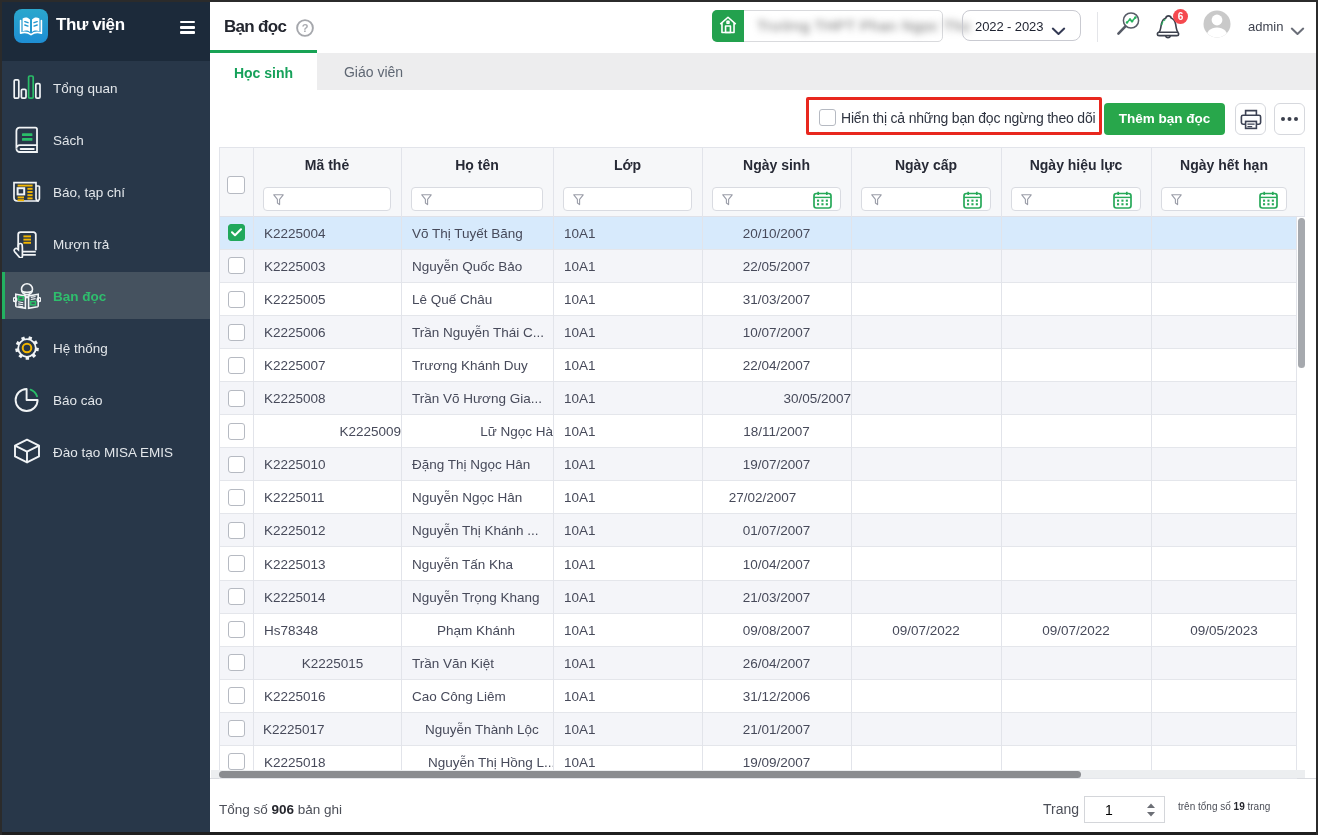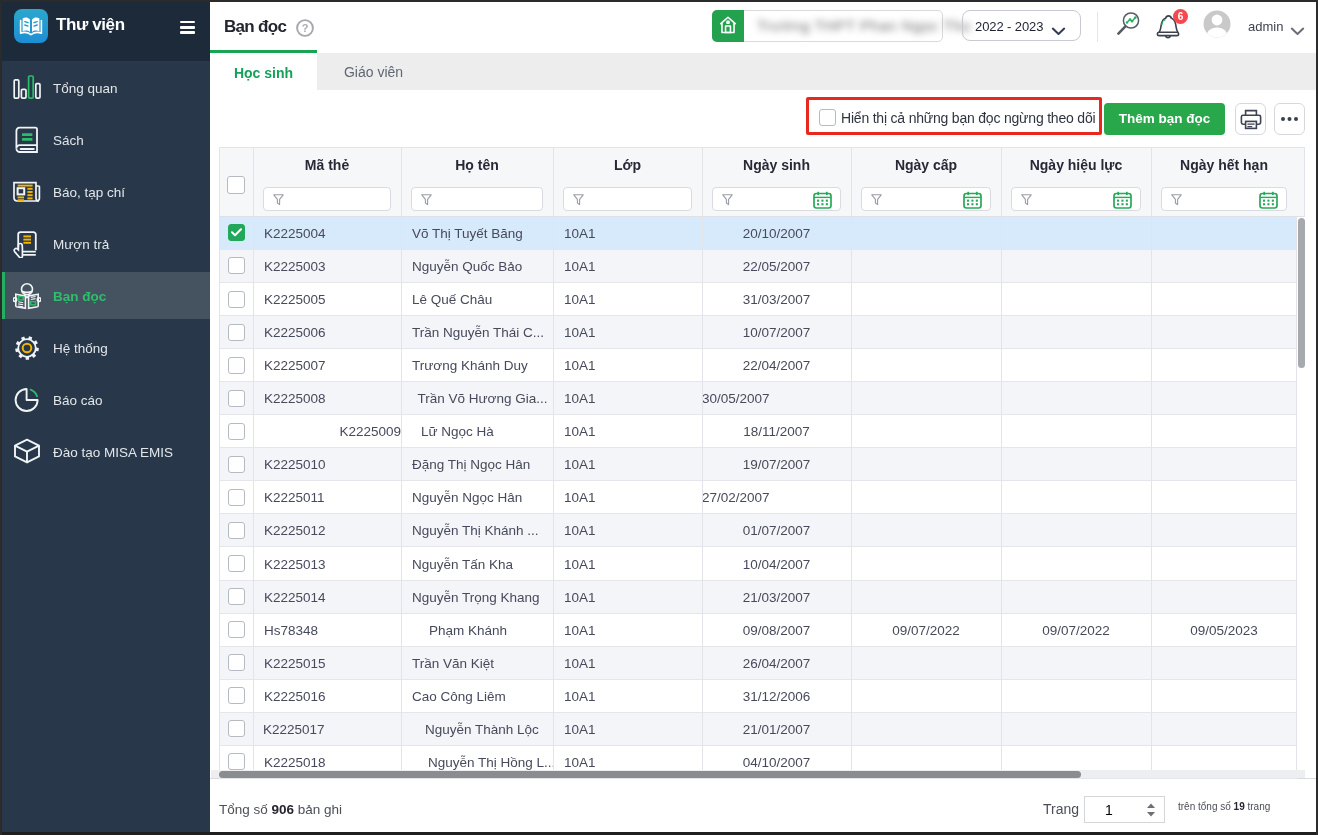--- a/index.html
+++ b/index.html
@@ -465,31 +465,31 @@
     <div class="c" style="left:182px;width:152px;text-align:left;padding-left:11px;">Trương Khánh Duy</div>
     <div class="c" style="left:334px;width:149px;text-align:left;padding-left:11px;">10A1</div>
     <div class="c" style="left:483px;width:149px;text-align:center;">22/04/2007</div>
     <div class="c" style="left:632px;width:150px;text-align:center;"></div>
     <div class="c" style="left:782px;width:150px;text-align:center;"></div>
     <div class="c" style="left:932px;width:146px;text-align:center;"></div>
   </div>
 <div class="row even" style="top:382.25px;height:33.05px">
     <div class="c" style="left:0px;width:34px;text-align:center"><div class="cbx"></div></div>
     <div class="c" style="left:34px;width:148px;text-align:left;padding-left:11px;">K2225008</div>
-    <div class="c" style="left:182px;width:152px;text-align:center;padding-left:11px;">Trần Võ Hương Gia...</div>
-    <div class="c" style="left:334px;width:149px;text-align:left;padding-left:11px;">10A1</div>
-    <div class="c" style="left:483px;width:149px;text-align:left;">30/05/2007</div>
+    <div class="c" style="left:182px;width:152px;text-align:left;padding-left:11px;">Trần Võ Hương Gia...</div>
+    <div class="c" style="left:334px;width:149px;text-align:left;padding-left:11px;">10A1</div>
+    <div class="c" style="left:483px;width:149px;text-align:right;">30/05/2007</div>
     <div class="c" style="left:632px;width:150px;text-align:center;"></div>
     <div class="c" style="left:782px;width:150px;text-align:center;"></div>
     <div class="c" style="left:932px;width:146px;text-align:center;"></div>
   </div>
 <div class="row" style="top:415.29999999999995px;height:33.05px">
     <div class="c" style="left:0px;width:34px;text-align:center"><div class="cbx"></div></div>
     <div class="c" style="left:34px;width:148px;text-align:right;padding-left:11px;">K2225009</div>
-    <div class="c" style="left:182px;width:152px;text-align:left;padding-left:20px;">Lữ Ngọc Hà</div>
+    <div class="c" style="left:182px;width:152px;text-align:right;padding-left:20px;">Lữ Ngọc Hà</div>
     <div class="c" style="left:334px;width:149px;text-align:left;padding-left:11px;">10A1</div>
     <div class="c" style="left:483px;width:149px;text-align:center;">18/11/2007</div>
     <div class="c" style="left:632px;width:150px;text-align:center;"></div>
     <div class="c" style="left:782px;width:150px;text-align:center;"></div>
     <div class="c" style="left:932px;width:146px;text-align:center;"></div>
   </div>
 <div class="row even" style="top:448.34999999999997px;height:33.05px">
     <div class="c" style="left:0px;width:34px;text-align:center"><div class="cbx"></div></div>
     <div class="c" style="left:34px;width:148px;text-align:left;padding-left:11px;">K2225010</div>
     <div class="c" style="left:182px;width:152px;text-align:left;padding-left:11px;">Đặng Thị Ngọc Hân</div>
@@ -497,21 +497,21 @@
     <div class="c" style="left:483px;width:149px;text-align:center;">19/07/2007</div>
     <div class="c" style="left:632px;width:150px;text-align:center;"></div>
     <div class="c" style="left:782px;width:150px;text-align:center;"></div>
     <div class="c" style="left:932px;width:146px;text-align:center;"></div>
   </div>
 <div class="row" style="top:481.4px;height:33.05px">
     <div class="c" style="left:0px;width:34px;text-align:center"><div class="cbx"></div></div>
     <div class="c" style="left:34px;width:148px;text-align:left;padding-left:11px;">K2225011</div>
     <div class="c" style="left:182px;width:152px;text-align:left;padding-left:11px;">Nguyễn Ngọc Hân</div>
     <div class="c" style="left:334px;width:149px;text-align:left;padding-left:11px;">10A1</div>
-    <div class="c" style="left:483px;width:149px;text-align:left;">27/02/2007</div>
+    <div class="c" style="left:469px;width:149px;text-align:center;">27/02/2007</div>
     <div class="c" style="left:632px;width:150px;text-align:center;"></div>
     <div class="c" style="left:782px;width:150px;text-align:center;"></div>
     <div class="c" style="left:932px;width:146px;text-align:center;"></div>
   </div>
 <div class="row even" style="top:514.45px;height:33.05px">
     <div class="c" style="left:0px;width:34px;text-align:center"><div class="cbx"></div></div>
     <div class="c" style="left:34px;width:148px;text-align:left;padding-left:11px;">K2225012</div>
     <div class="c" style="left:182px;width:152px;text-align:left;padding-left:11px;">Nguyễn Thị Khánh ...</div>
     <div class="c" style="left:334px;width:149px;text-align:left;padding-left:11px;">10A1</div>
     <div class="c" style="left:483px;width:149px;text-align:center;">01/07/2007</div>
@@ -535,30 +535,30 @@
     <div class="c" style="left:182px;width:152px;text-align:left;padding-left:11px;">Nguyễn Trọng Khang</div>
     <div class="c" style="left:334px;width:149px;text-align:left;padding-left:11px;">10A1</div>
     <div class="c" style="left:483px;width:149px;text-align:center;">21/03/2007</div>
     <div class="c" style="left:632px;width:150px;text-align:center;"></div>
     <div class="c" style="left:782px;width:150px;text-align:center;"></div>
     <div class="c" style="left:932px;width:146px;text-align:center;"></div>
   </div>
 <div class="row" style="top:613.5999999999999px;height:33.05px">
     <div class="c" style="left:0px;width:34px;text-align:center"><div class="cbx"></div></div>
     <div class="c" style="left:34px;width:148px;text-align:left;padding-left:11px;">Hs78348</div>
-    <div class="c" style="left:182px;width:152px;text-align:left;padding-left:28px;">Phạm Khánh</div>
+    <div class="c" style="left:190px;width:152px;text-align:left;padding-left:28px;">Phạm Khánh</div>
     <div class="c" style="left:334px;width:149px;text-align:left;padding-left:11px;">10A1</div>
     <div class="c" style="left:483px;width:149px;text-align:center;">09/08/2007</div>
     <div class="c" style="left:632px;width:150px;text-align:center;">09/07/2022</div>
     <div class="c" style="left:782px;width:150px;text-align:center;">09/07/2022</div>
     <div class="c" style="left:932px;width:146px;text-align:center;">09/05/2023</div>
   </div>
 <div class="row even" style="top:646.65px;height:33.05px">
     <div class="c" style="left:0px;width:34px;text-align:center"><div class="cbx"></div></div>
-    <div class="c" style="left:34px;width:148px;text-align:left;padding-left:11px;">K2225015</div>
+    <div class="c" style="left:34px;width:148px;text-align:center;padding-left:11px;">K2225015</div>
     <div class="c" style="left:182px;width:152px;text-align:left;padding-left:11px;">Trần Văn Kiệt</div>
     <div class="c" style="left:334px;width:149px;text-align:left;padding-left:11px;">10A1</div>
     <div class="c" style="left:483px;width:149px;text-align:center;">26/04/2007</div>
     <div class="c" style="left:632px;width:150px;text-align:center;"></div>
     <div class="c" style="left:782px;width:150px;text-align:center;"></div>
     <div class="c" style="left:932px;width:146px;text-align:center;"></div>
   </div>
 <div class="row" style="top:679.6999999999999px;height:33.05px">
     <div class="c" style="left:0px;width:34px;text-align:center"><div class="cbx"></div></div>
     <div class="c" style="left:34px;width:148px;text-align:left;padding-left:11px;">K2225016</div>
@@ -577,21 +577,21 @@
     <div class="c" style="left:483px;width:149px;text-align:center;">21/01/2007</div>
     <div class="c" style="left:632px;width:150px;text-align:center;"></div>
     <div class="c" style="left:782px;width:150px;text-align:center;"></div>
     <div class="c" style="left:932px;width:146px;text-align:center;"></div>
   </div>
 <div class="row" style="top:745.8px;height:33.05px">
     <div class="c" style="left:0px;width:34px;text-align:center"><div class="cbx"></div></div>
     <div class="c" style="left:34px;width:148px;text-align:left;padding-left:11px;">K2225018</div>
     <div class="c" style="left:182px;width:152px;text-align:left;padding-left:27px;">Nguyễn Thị Hồng L...</div>
     <div class="c" style="left:334px;width:149px;text-align:left;padding-left:11px;">10A1</div>
-    <div class="c" style="left:483px;width:149px;text-align:center;">04/10/2007</div>
+    <div class="c" style="left:483px;width:149px;text-align:center;">19/09/2007</div>
     <div class="c" style="left:632px;width:150px;text-align:center;"></div>
     <div class="c" style="left:782px;width:150px;text-align:center;"></div>
     <div class="c" style="left:932px;width:146px;text-align:center;"></div>
   </div>
 <div class="vline" style="left:253px"></div>
 <div class="vline" style="left:401px"></div>
 <div class="vline" style="left:553px"></div>
 <div class="vline" style="left:702px"></div>
 <div class="vline" style="left:851px"></div>
 <div class="vline" style="left:1001px"></div>

